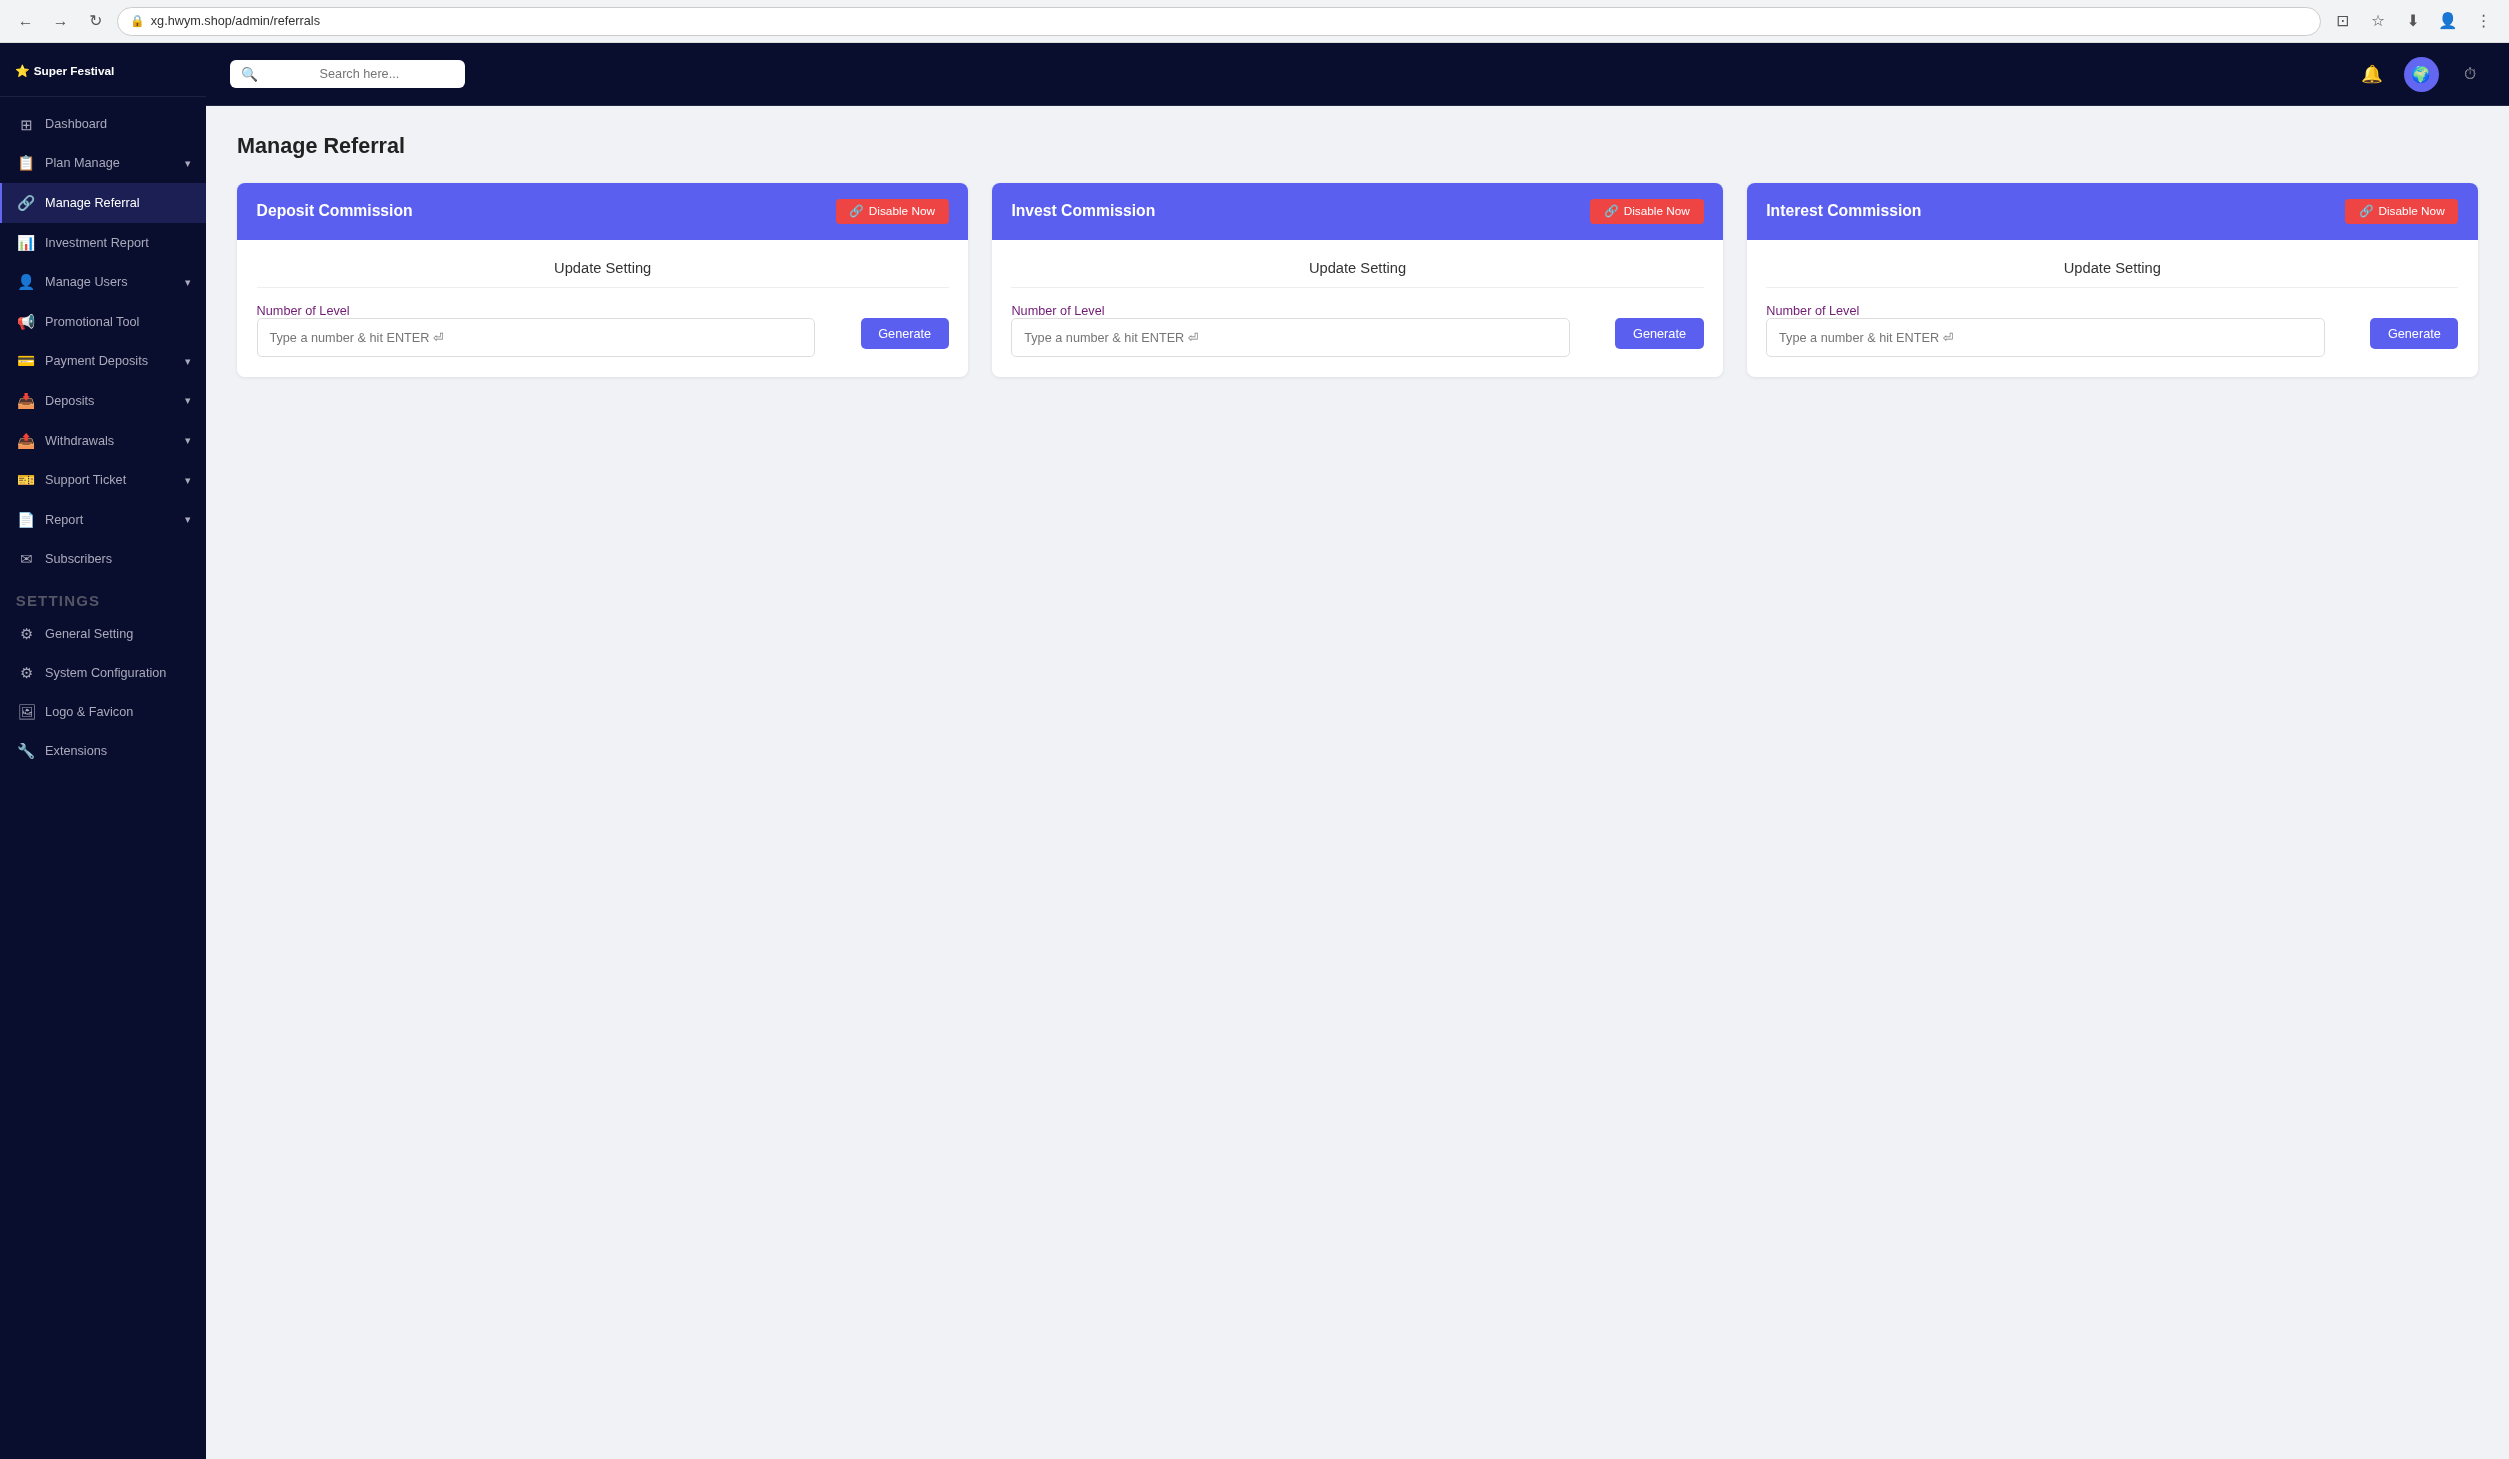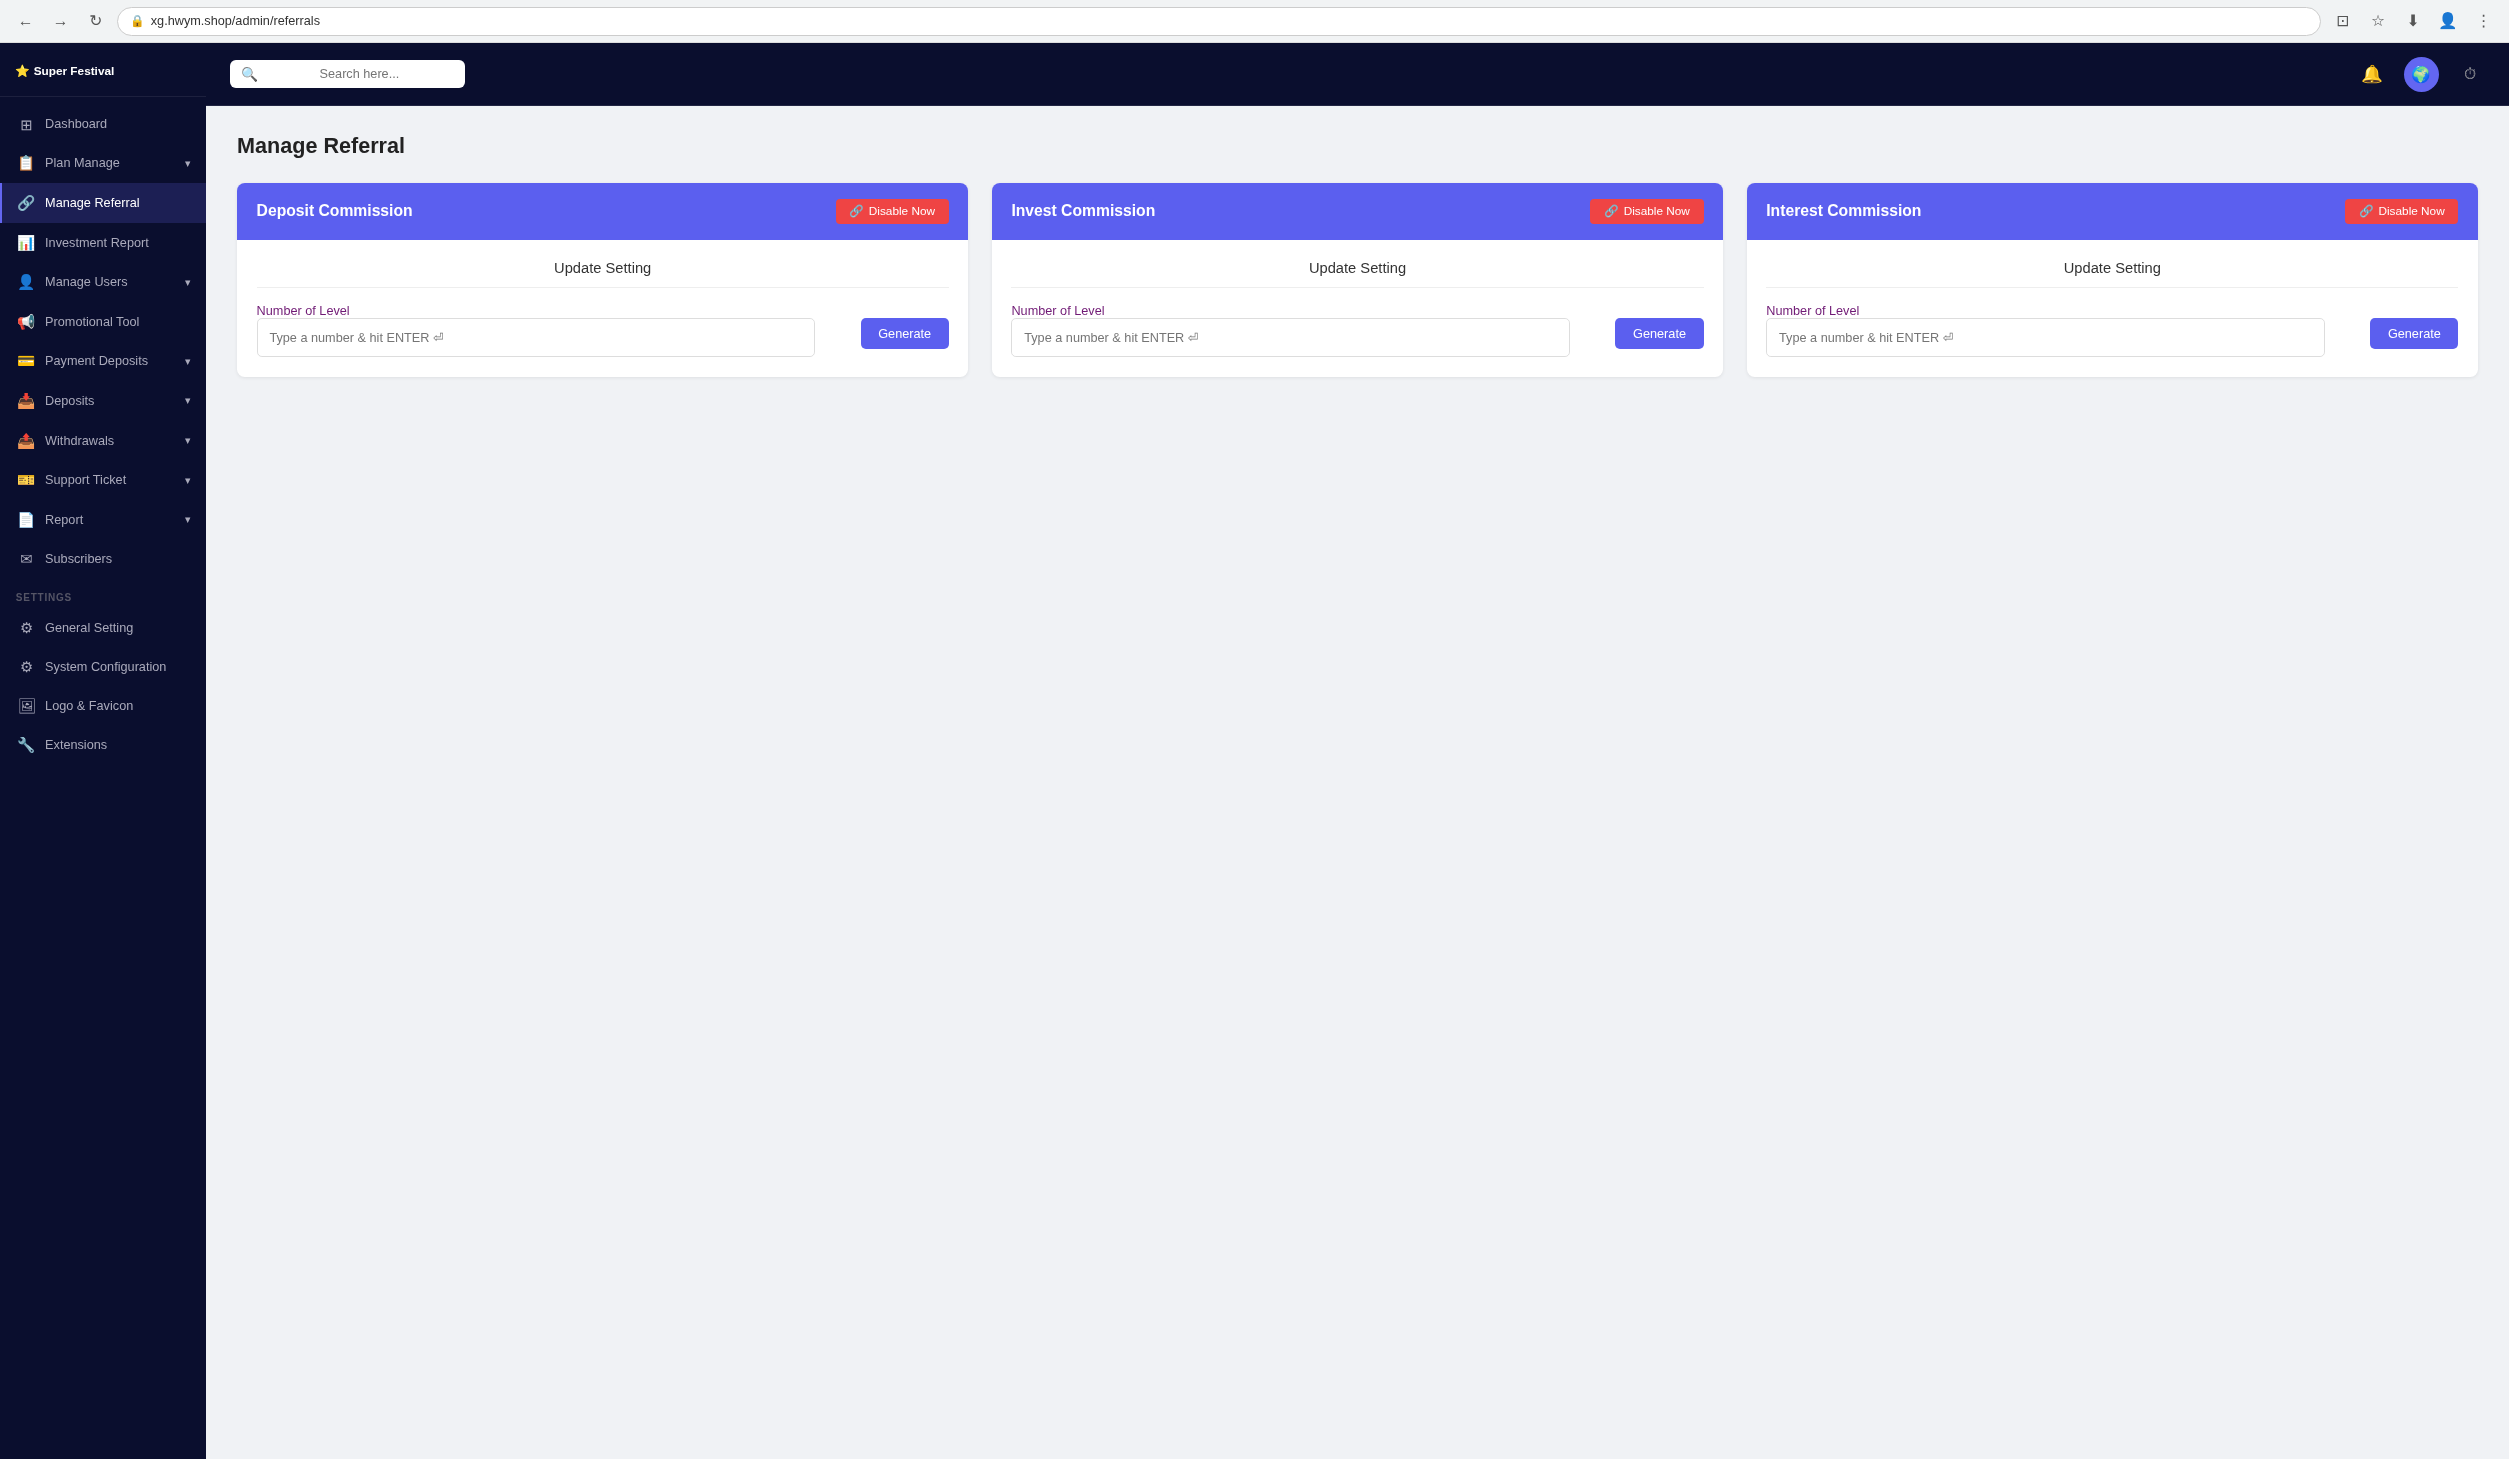--- a/index.html
+++ b/index.html
@@ -91,21 +91,21 @@
     }
     .nav-item.active {
       background: rgba(99, 102, 241, 0.2);
       color: #fff;
       border-left: 2.9px solid #6366f1;
     }
     .nav-item .nav-icon { font-size: 14.7px; width: 17.6px; text-align: center; }
     .nav-item .nav-chevron { margin-left: auto; font-size: 10.8px; }
     .nav-section-label {
       padding: 13.7px 15.7px 5.9px;
-      font-size: 10px;
+      font-size: 15px;
       font-weight: 700;
       color: #556;
       letter-spacing: 0.08em;
       text-transform: uppercase;
     }
 
     
     .main-wrapper {
       display: flex;
       flex-direction: column;

